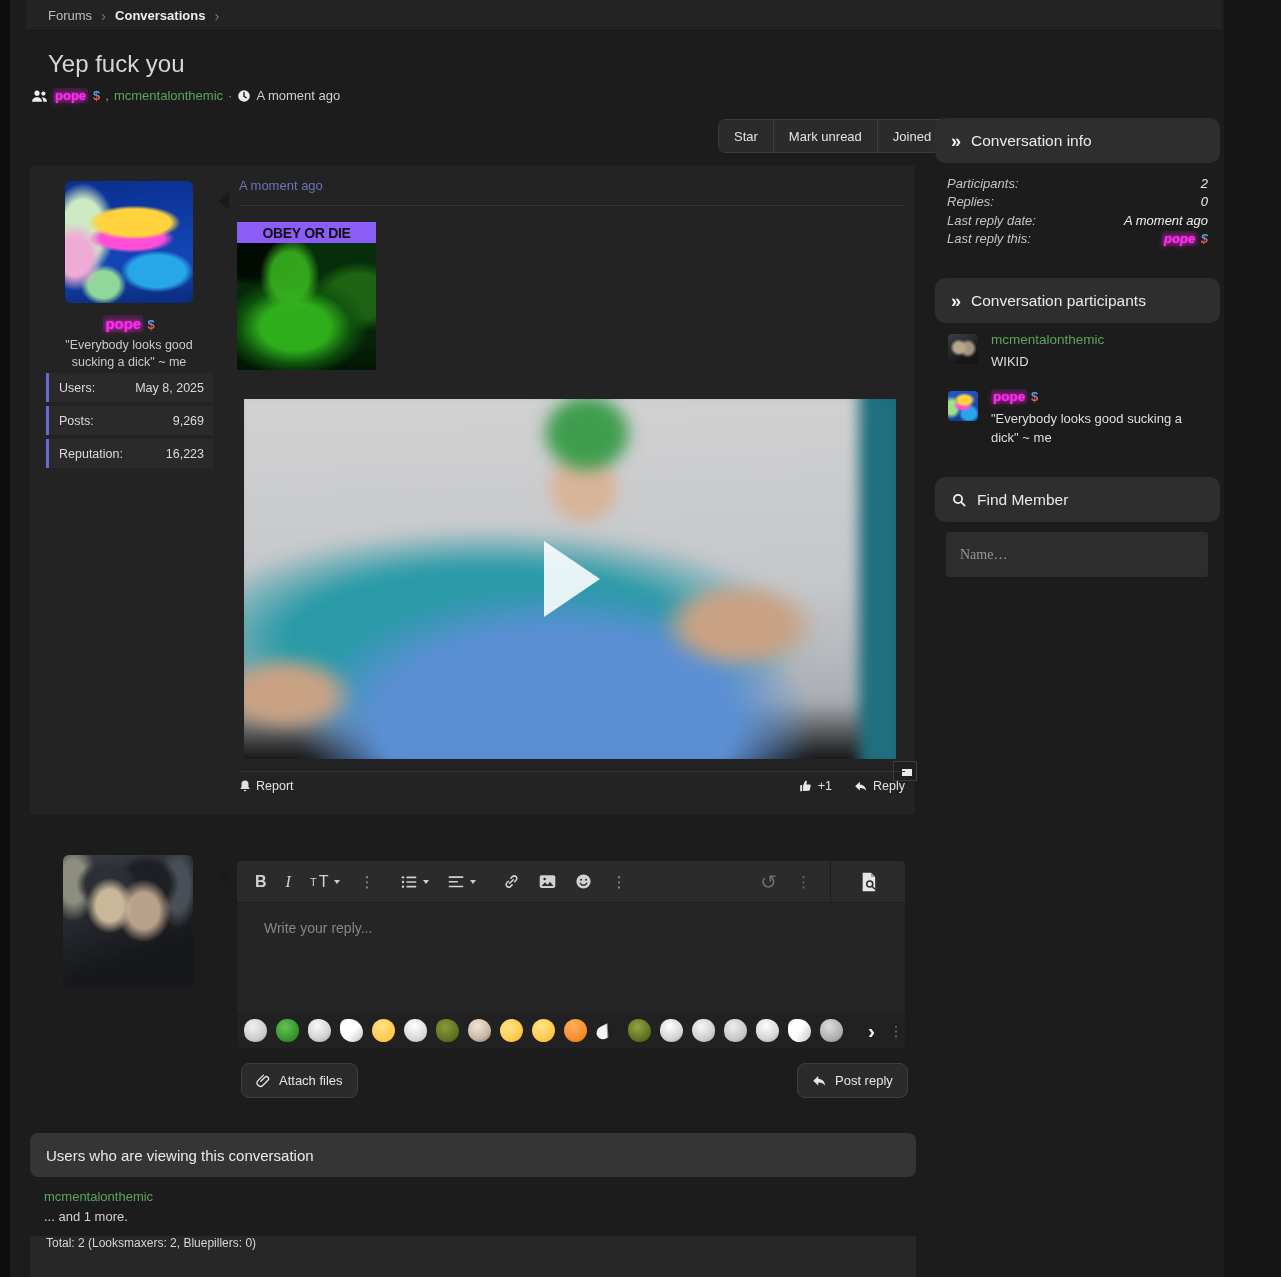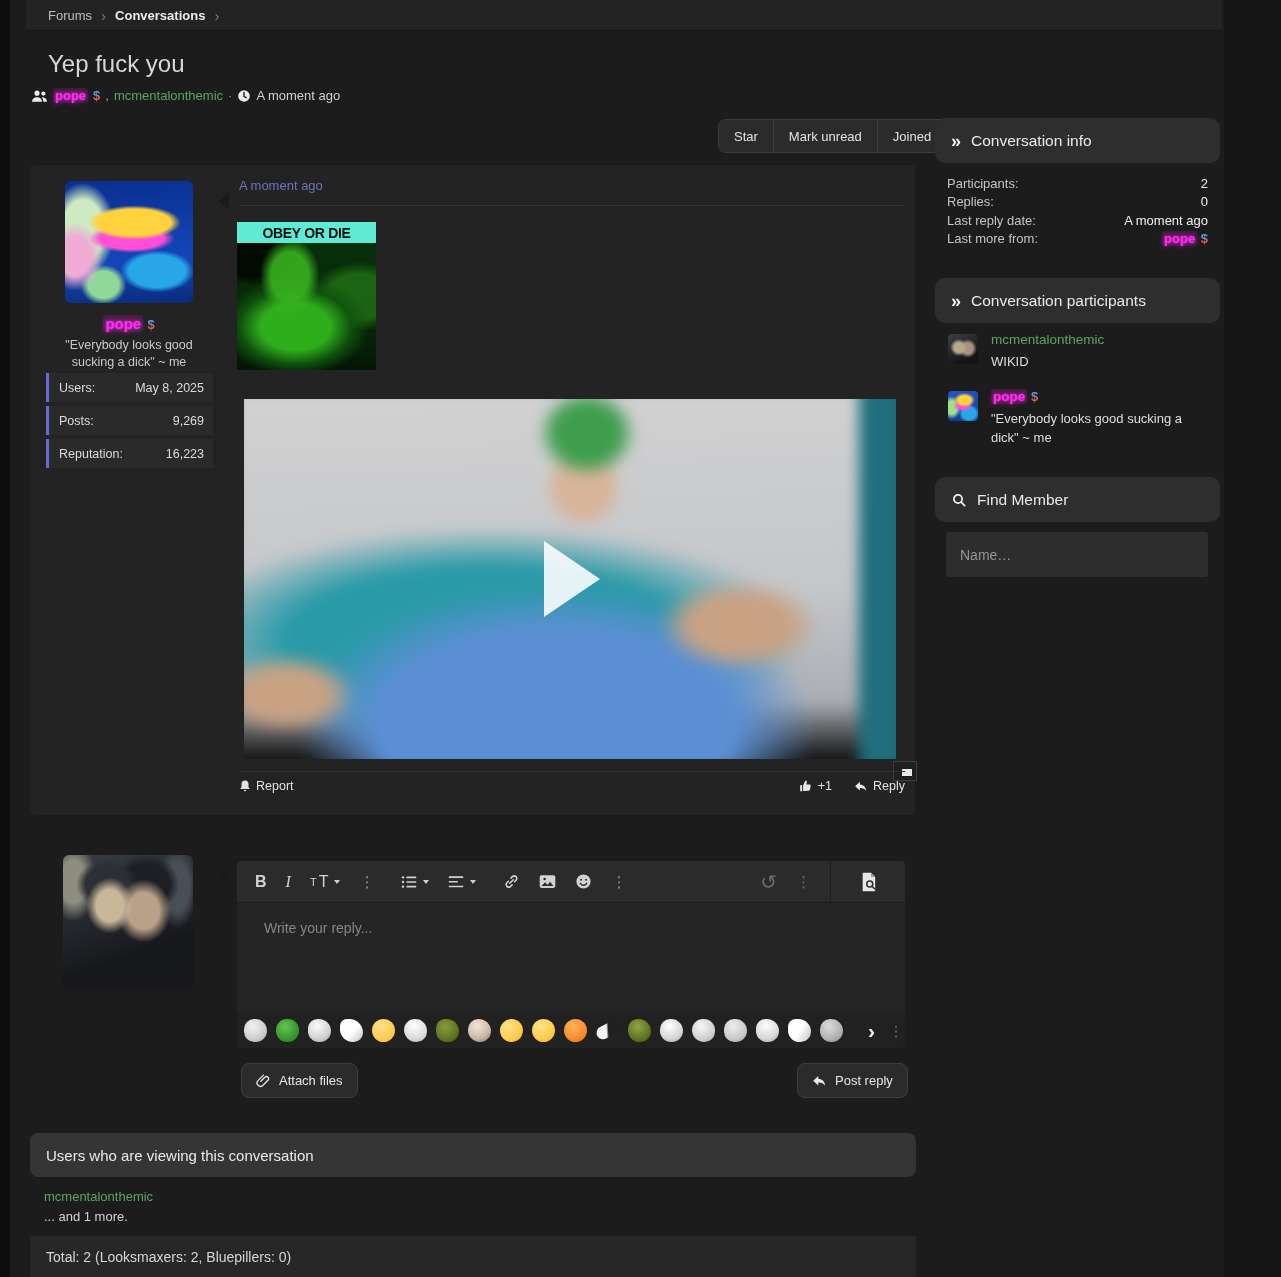--- a/index.html
+++ b/index.html
@@ -61,21 +61,21 @@
   .stat-row { left:16px; width:167px; height:29px; background:#2a2a2a; border-left:3px solid #636bd6;
     display:flex; align-items:center; justify-content:space-between;
     padding:0 9px 0 10px; font-size:12.5px; color:#dcdcdc; }
   .msg-arrow { left:219px; top:192px; width:0; height:0;
     border-top:9px solid transparent; border-bottom:9px solid transparent; border-right:10px solid #1a1a1a; }
 
   .post-date { left:239px; top:178px; font-size:13px; color:#6d73bb; }
   .post-divider { left:239px; width:666px; height:1px; background:#343434; }
 
   .obey-img { left:237px; top:222px; width:139px; height:148px; cursor:pointer; }
-  .obey-banner { width:139px; height:21px; background:#5eead4; display:flex; align-items:center;
+  .obey-banner { width:139px; height:21px; background:#8b5cf6; display:flex; align-items:center;
     justify-content:center; font-size:14px; font-weight:800; color:#111; letter-spacing:-0.3px; }
   .obey-body { width:139px; height:127px;
     background:
       radial-gradient(30% 42% at 38% 26%, rgba(56,178,30,.9) 0 45%, rgba(0,0,0,0) 72%),
       radial-gradient(62% 46% at 42% 66%, #2fae1c 0 40%, rgba(14,84,12,.9) 65%, rgba(0,0,0,0) 85%),
       radial-gradient(45% 35% at 88% 42%, rgba(40,130,24,.65) 0 50%, rgba(0,0,0,0) 78%),
       radial-gradient(40% 28% at 12% 10%, #020b02 0 60%, rgba(0,0,0,0) 85%),
       linear-gradient(#07300a, #052207 80%, #031504); }
 
   
@@ -142,44 +142,44 @@
 
   .pill-btn { position:absolute; height:35px; border:1px solid #3e3e3e; border-radius:8px; background:#2b2b2b;
     color:#e6e6e6; font-size:13px; display:flex; align-items:center; gap:8px; padding:0 14px; cursor:pointer; }
 
   
   .viewing-head { left:30px; top:1133px; width:886px; height:44px; background:#353535; border-radius:8px;
     display:flex; align-items:center; padding-left:16px; font-size:15px; color:#eaeaea; }
   .viewing-user { left:44px; top:1189px; font-size:13px; color:#5ba55e; cursor:pointer; }
   .viewing-more { left:44px; top:1209px; font-size:13px; color:#d3d3d3; }
   .total-strip { left:30px; top:1236px; width:886px; height:41px; background:#272727;
-    display:flex; align-items:center; padding-left:16px; font-size:14px; color:#d6d6d6; }
+    display:flex; padding-left:16px; font-size:12px; color:#d6d6d6; }
 
   
   .side-head { left:935px; width:285px; height:45px; background:#2e2e2e; border-radius:10px;
     display:flex; align-items:center; padding-left:16px; gap:10px; font-size:15.5px; color:#e9e9e9; }
   .side-head .chev2 { font-size:18px; font-weight:bold; color:#f0f0f0; line-height:1; }
-  .info-rows { left:947px; top:174px; width:261px; font-size:13px; color:#c4c4c4; }
+  .info-rows { left:947px; top:174px; width:261px; font-size:13px; color:#c4c4c4;font-style:italic; }
   .info-row { display:flex; justify-content:space-between; height:18.5px; align-items:center; }
   .info-row .val { color:#efefef; }
   .part-avatar { width:30px; height:30px; border-radius:4px; position:absolute; left:948px; cursor:pointer; }
   .pa-photo { background:
       radial-gradient(40% 40% at 36% 45%, #b9a78c 0 40%, rgba(0,0,0,0) 72%),
       radial-gradient(42% 44% at 66% 48%, #a8937e 0 40%, rgba(0,0,0,0) 72%),
       linear-gradient(150deg, #3c4047, #141519 75%); }
   .pa-rainbow { background:
       radial-gradient(60% 40% at 55% 30%, #ffd23e 0 35%, rgba(0,0,0,0) 60%),
       radial-gradient(55% 35% at 50% 48%, #ff4fd8 0 32%, rgba(0,0,0,0) 60%),
       radial-gradient(50% 45% at 70% 75%, #27a7e8 0 45%, rgba(0,0,0,0) 70%),
       radial-gradient(45% 55% at 12% 55%, #9fe08a 0 40%, rgba(0,0,0,0) 70%),
       linear-gradient(170deg, #2455c8, #123a96); }
   .part-name { position:absolute; left:991px; font-size:13.5px; cursor:pointer; }
   .part-sub { position:absolute; left:991px; font-size:13px; color:#dedede; line-height:19px; width:205px; }
   .find-input { left:946px; top:532px; width:262px; height:45px; background:#2d2d2d; border:none;
-    border-radius:3px; color:#e6e6e6; font-size:14px; padding-left:14px; font-family:Liberation Sans, sans-serif; }
+    border-radius:3px; color:#e6e6e6; font-size:14px; padding-left:14px; font-family:Liberation Serif, serif; }
   .find-input::placeholder { color:#979797; }
 </style>
 </head>
 <body>
 
 <div id="app">
   <div class="abs edge-left"></div>
   <div class="abs edge-right"></div>
 
   <div class="abs breadcrumb">
@@ -434,21 +434,21 @@
     </div>
     <div class="info-row">
       <span>Replies:</span>
       <span class="val">0</span>
     </div>
     <div class="info-row">
       <span>Last reply date:</span>
       <span class="val">A moment ago</span>
     </div>
     <div class="info-row">
-      <span>Last more from:</span>
+      <span>Last reply this:</span>
       <span class="val">
         <span class="uname-pope link">pope</span>
         <span class="dollar-badge">$</span>
       </span>
     </div>
   </div>
 
   <div class="abs side-head" style="top:278px">
     <span class="chev2">»</span>
     <span>Conversation participants</span>

